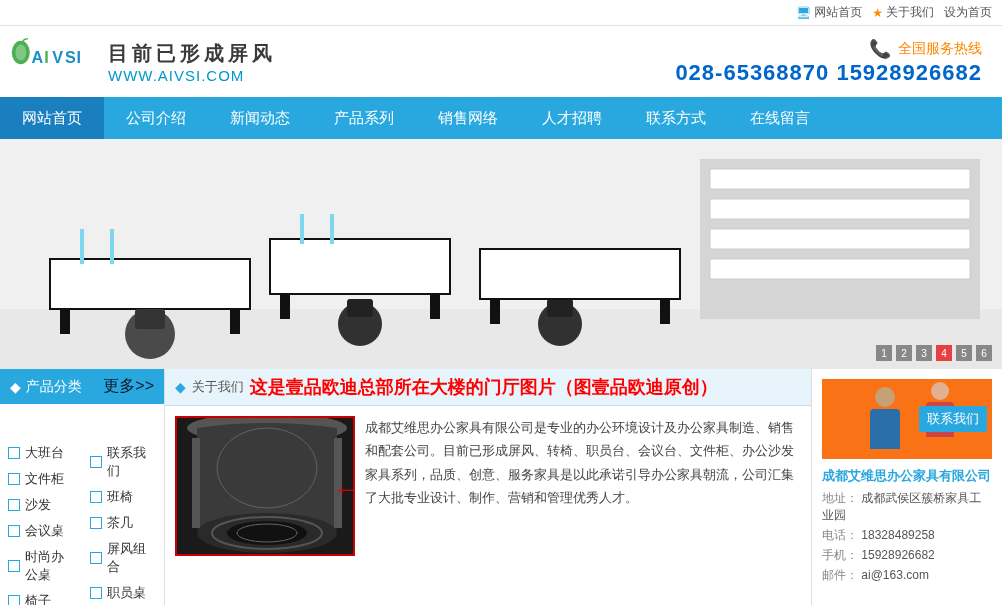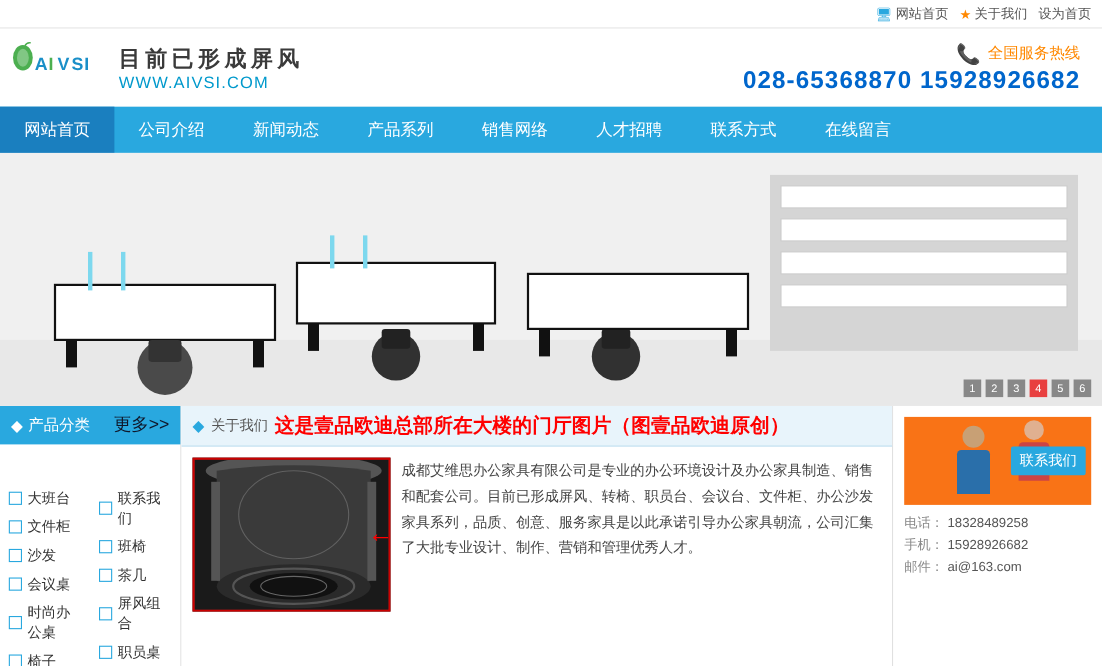--- a/index.html
+++ b/index.html
@@ -593,20 +593,25 @@
             <div class="person-body" style="background:#2a6faa;"></div>
           </div>
           <div class="person-silhouette" style="margin-bottom:5px;">
             <div class="person-head" style="background:#e0b090; width:18px; height:18px; border-radius:50%; margin:0 auto;"></div>
             <div class="person-body" style="background:#cc4444; width:28px; margin:2px auto 0; height:35px; border-radius:4px 4px 0 0;"></div>
           </div>
         </div>
         <div class="contact-us-badge">联系我们</div>
       </div>
       <div class="contact-info">
+        <div class="contact-company">成都艾维思办公家具有限公司</div>
+        <div class="contact-row">
+          <span class="contact-label">地址：</span>
+          <span>成都武侯区簇桥家具工业园</span>
+        </div>
         <div class="contact-row">
           <span class="contact-label">电话：</span>
           <span>18328489258</span>
         </div>
         <div class="contact-row">
           <span class="contact-label">手机：</span>
           <span>15928926682</span>
         </div>
         <div class="contact-row">
           <span class="contact-label">邮件：</span>

